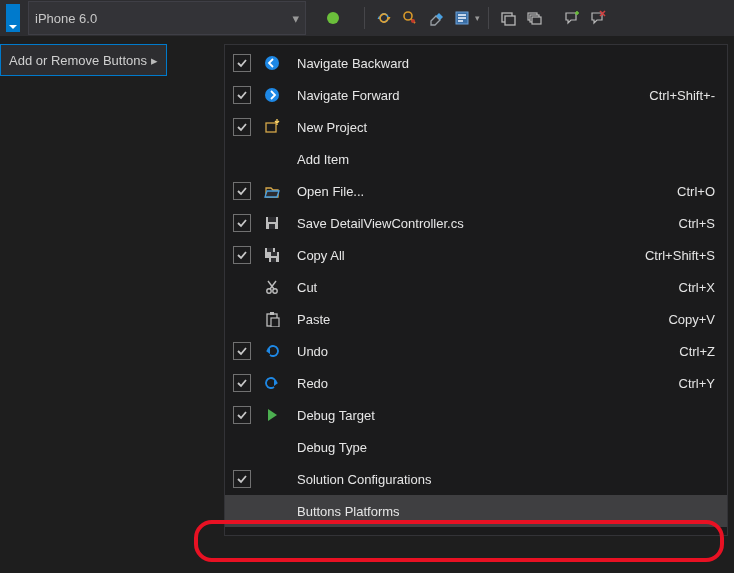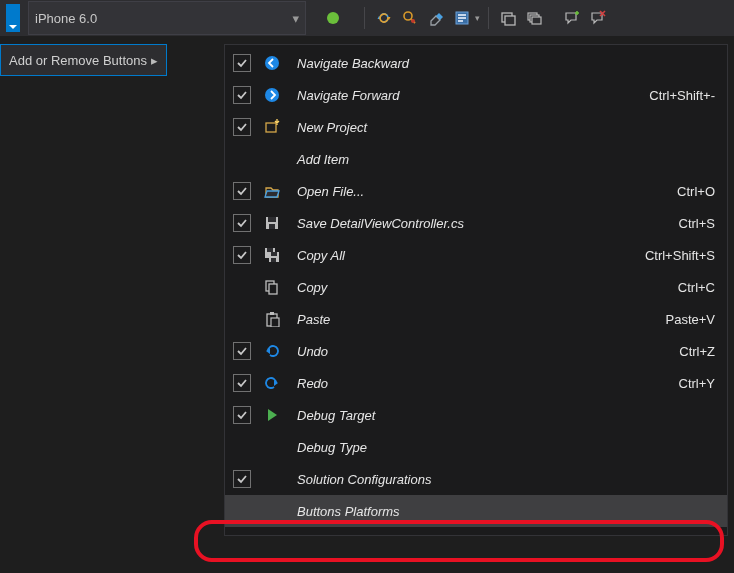--- a/index.html
+++ b/index.html
@@ -103,21 +103,20 @@
     width: 22px;
     display: flex;
     align-items: center;
     justify-content: center;
     margin-right: 14px;
     flex: 0 0 22px;
   }
   .mlabel {
     flex: 1 1 auto;
     color: #e6e6e6;
-    font-style: italic;
   }
   .mshort {
     color: #e5e5e5;
     padding-left: 16px;
     white-space: nowrap;
   }
   .highlight-ring {
     position: absolute;
     border: 4px solid #e81123;
     border-radius: 18px;
@@ -306,38 +305,40 @@
           <rect x="7" y="11" width="5" height="4" fill="#2d2d30"></rect>
         </svg>
       </div>
       <div class="mlabel">Copy All</div>
       <div class="mshort">Ctrl+Shift+S</div>
     </div>
     <div class="menu-row">
       <div class="chk hidden"></div>
       <div class="micon">
         <svg width="16" height="16" viewBox="0 0 16 16">
-          <rect x="2" y="2" width="8" height="10" fill="none" stroke="#bdbdbd" stroke-width="1.3"></rect>
-          <rect x="5" y="5" width="8" height="10" fill="#1b1b1c" stroke="#bdbdbd" stroke-width="1.3"></rect>
-        </svg>
-      </div>
-      <div class="mlabel">Copy</div>
-      <div class="mshort">Ctrl+C</div>
+          <circle cx="5" cy="12" r="2.2" fill="none" stroke="#bdbdbd" stroke-width="1.4"></circle>
+          <circle cx="11" cy="12" r="2.2" fill="none" stroke="#bdbdbd" stroke-width="1.4"></circle>
+          <line x1="6" y1="10" x2="12" y2="2" stroke="#bdbdbd" stroke-width="1.4"></line>
+          <line x1="10" y1="10" x2="4" y2="2" stroke="#bdbdbd" stroke-width="1.4"></line>
+        </svg>
+      </div>
+      <div class="mlabel">Cut</div>
+      <div class="mshort">Ctrl+X</div>
     </div>
     <div class="menu-row">
       <div class="chk hidden"></div>
       <div class="micon">
         <svg width="16" height="16" viewBox="0 0 16 16">
           <rect x="3" y="3" width="10" height="12" fill="none" stroke="#bdbdbd" stroke-width="1.3"></rect>
           <rect x="6" y="1" width="4" height="3" fill="#bdbdbd"></rect>
           <rect x="7" y="7" width="8" height="9" fill="#1b1b1c" stroke="#bdbdbd" stroke-width="1.2"></rect>
         </svg>
       </div>
       <div class="mlabel">Paste</div>
-      <div class="mshort">Paste+V</div>
+      <div class="mshort">Copy+V</div>
     </div>
     <div class="menu-row">
       <div class="chk">
         <svg width="12" height="12" viewBox="0 0 12 12">
           <path d="M2 6 L5 9 L10 3" fill="none" stroke="#c8c8c8" stroke-width="1.8"></path>
         </svg>
       </div>
       <div class="micon">
         <svg width="16" height="16" viewBox="0 0 16 16">
           <path d="M4 8 A5 5 0 1 1 6 12" fill="none" stroke="#1e88e5" stroke-width="1.8"></path>

